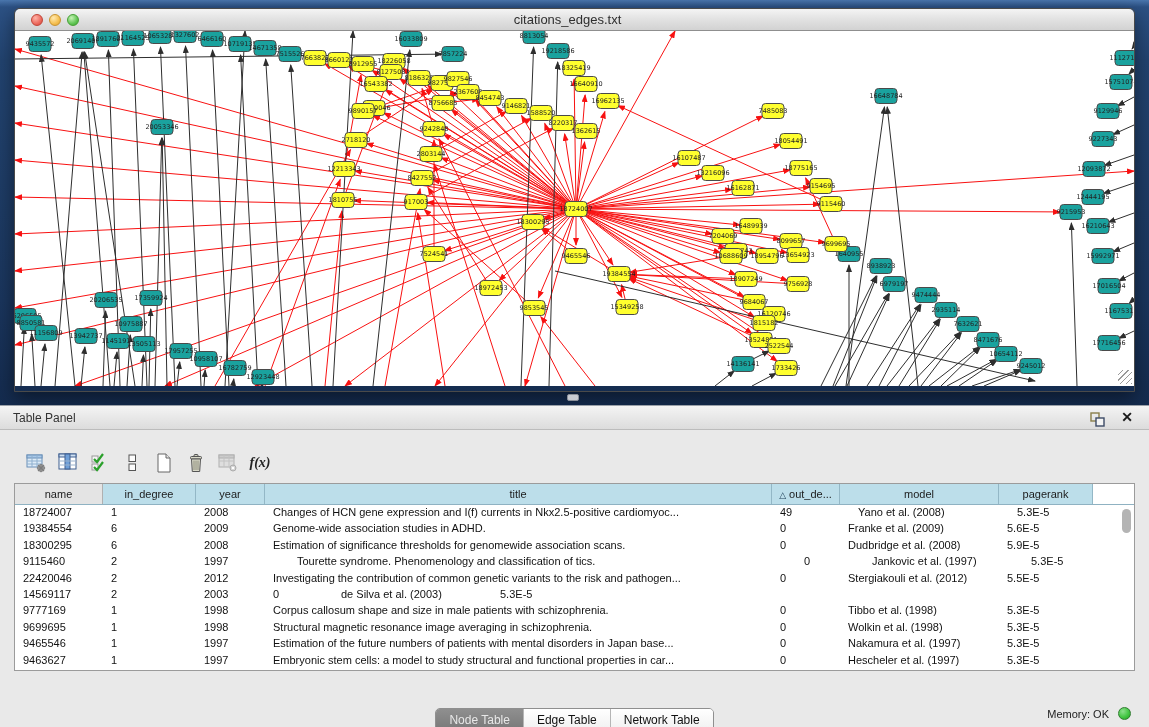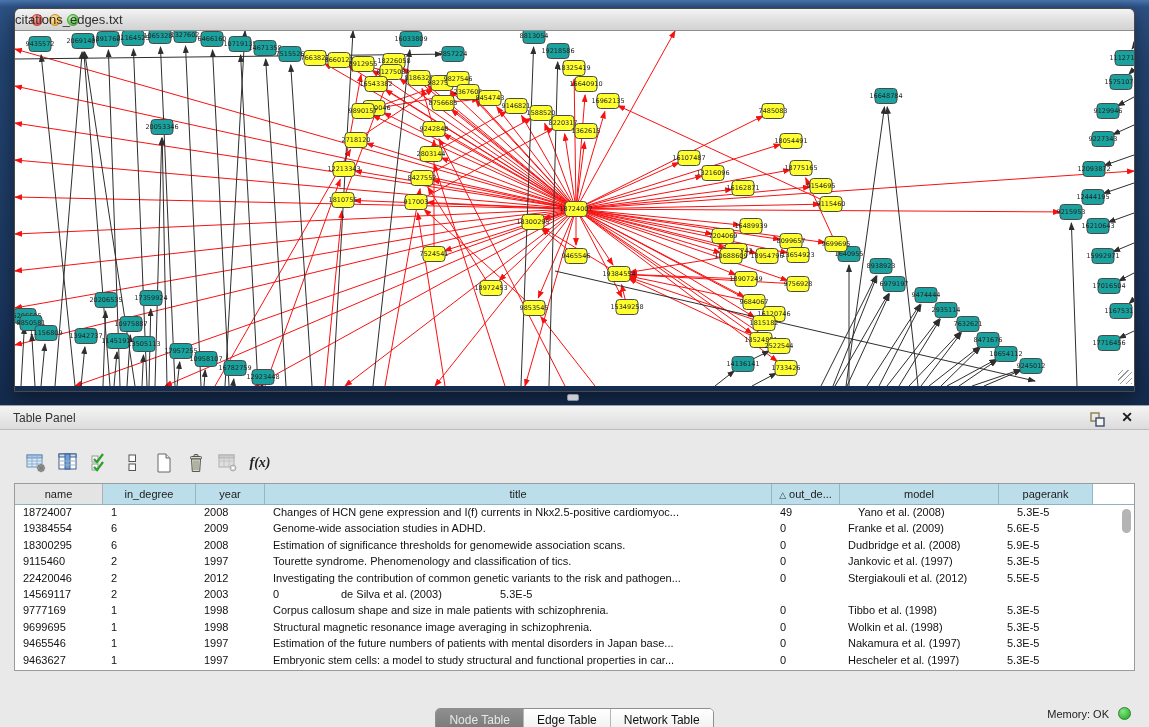--- a/index.html
+++ b/index.html
@@ -16,21 +16,21 @@
     border-radius:5px 5px 0 0;
     box-shadow:0 6px 18px rgba(0,0,0,.45);
     border:1px solid #4a4a4a;
   }
   .titlebar {
     position:relative; height:22px;
     background:linear-gradient(180deg,#f4f4f4 0%,#e3e3e3 45%,#d2d2d2 100%);
     border-bottom:1px solid #8f8f8f; border-radius:5px 5px 0 0;
   }
   .title-text {
-    position:absolute; left:0; right:14px; top:3px; text-align:left;
+    position:absolute; left:0; right:14px; top:3px; text-align:center;
     font-size:13px; color:#2f2f2f;
   }
   .traffic { position:absolute; top:5px; width:12px; height:12px; border-radius:50%; }
   .t-close { left:16px; background:radial-gradient(circle at 35% 30%,#ffb3a7,#ec6a5e 60%,#d04537); border:1px solid #c24538; }
   .t-min   { left:34px; background:radial-gradient(circle at 35% 30%,#ffe9b0,#f5bf4f 60%,#dd9e2e); border:1px solid #c99431; }
   .t-zoom  { left:52px; background:radial-gradient(circle at 35% 30%,#c6f2b4,#61c555 60%,#3ea22f); border:1px solid #47a136; }
   .canvas-wrap { position:relative; width:1119px; height:355px; background:#ffffff; overflow:hidden; }
   .resize-grip { position:absolute; right:2px; bottom:2px; width:14px; height:14px;
     background:repeating-linear-gradient(135deg,transparent 0 3px,#9a9a9a 3px 4px); }
   .splitter-handle { position:absolute; left:567px; top:394px; width:12px; height:7px;
@@ -844,21 +844,21 @@
           <div class="td" style="width: 69px;">2008</div>
           <div class="td" style="width: 507px;">Estimation of significance thresholds for genomewide association scans.</div>
           <div class="td" style="width: 68px;">0</div>
           <div class="td" style="width: 159px;">Dudbridge et al. (2008)</div>
           <div class="td" style="width: 94px;">5.9E-5</div>
         </div>
         <div class="trow">
           <div class="td" style="width: 88px;">9115460</div>
           <div class="td" style="width: 93px;">2</div>
           <div class="td" style="width: 69px;">1997</div>
-          <div class="td" style="width: 507px;">Tourette syndrome. Phenomenology and classification of tics.</div>
+          <div class="td" style="width: 507px; margin-left: 24px;">Tourette syndrome. Phenomenology and classification of tics.</div>
           <div class="td" style="width: 68px;">0</div>
           <div class="td" style="width: 159px;">Jankovic et al. (1997)</div>
           <div class="td" style="width: 94px;">5.3E-5</div>
         </div>
         <div class="trow">
           <div class="td" style="width: 88px;">22420046</div>
           <div class="td" style="width: 93px;">2</div>
           <div class="td" style="width: 69px;">2012</div>
           <div class="td" style="width: 507px;">Investigating the contribution of common genetic variants to the risk and pathogen...</div>
           <div class="td" style="width: 68px;">0</div>

